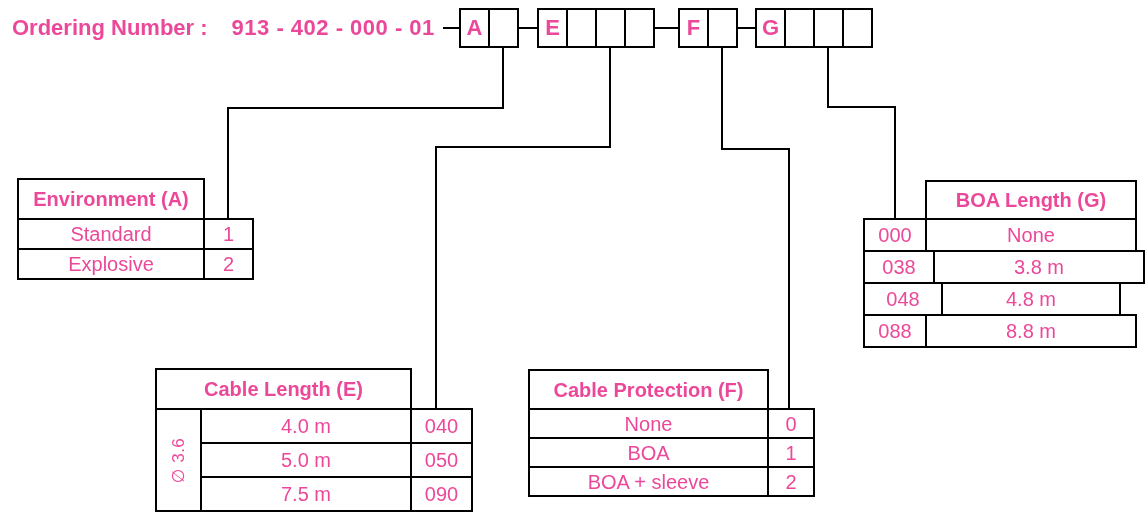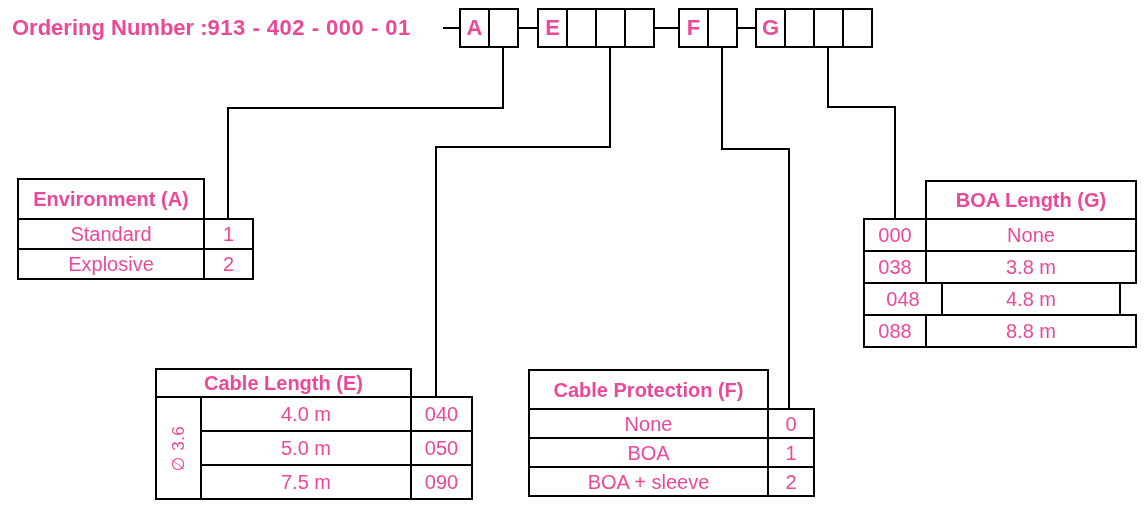--- a/index.html
+++ b/index.html
@@ -6,21 +6,21 @@
   .canvas {
     position:relative; width:1147px; height:528px; background:#ffffff;
     font-family:"Liberation Sans","DejaVu Sans",sans-serif; color:#ec4899;
     overflow:hidden;
   }
   .title {
     position:absolute; left:12px; top:8px; height:40px;
     display:flex; align-items:center; white-space:nowrap;
     font-weight:bold; font-size:22px;
   }
-  .title .num { letter-spacing:0.5px; }
+  .title .num { margin-left:24px; letter-spacing:0.5px; }
 
   .connectors { position:absolute; left:0; top:0; pointer-events:none; }
 
   .boxgrp { position:absolute; top:8px; display:flex; }
   .bcell {
     box-sizing:border-box; width:31px; height:40px;
     border:2px solid #000; background:#fff;
     display:flex; align-items:center; justify-content:center;
     font-weight:bold; font-size:22px;
   }
@@ -102,35 +102,35 @@
     </div>
   </div>
 
   <div class="tbl" style="left:863px; top:180px">
     <div class="hcell" style="width:212px; height:40px; margin-left:62px">BOA Length (G)</div>
     <div class="trow">
       <div class="cell" style="width:64px; height:34px">000</div>
       <div class="cell" style="width:212px; height:34px">None</div>
     </div>
     <div class="trow">
-      <div class="cell" style="width:64px; height:34px">038</div>
+      <div class="cell" style="width:72px; height:34px">038</div>
       <div class="cell" style="width:212px; height:34px">3.8 m</div>
     </div>
     <div class="trow">
       <div class="cell" style="width:80px; height:34px">048</div>
       <div class="cell" style="width:180px; height:34px">4.8 m</div>
     </div>
     <div class="trow">
       <div class="cell" style="width:64px; height:34px">088</div>
       <div class="cell" style="width:212px; height:34px">8.8 m</div>
     </div>
   </div>
 
   <div class="tbl" style="left:155px; top:368px">
-    <div class="hcell" style="width:257px; height:30px">Cable Length (E)</div>
+    <div class="hcell" style="width:257px; height:42px">Cable Length (E)</div>
     <div class="tbody-flex">
       <div class="cell" style="width:47px; height:104px">
         <span class="rot">∅ 3.6</span>
       </div>
       <div class="rows">
         <div class="trow">
           <div class="cell" style="width:212px; height:36px">4.0 m</div>
           <div class="cell" style="width:63px; height:36px">040</div>
         </div>
         <div class="trow">

